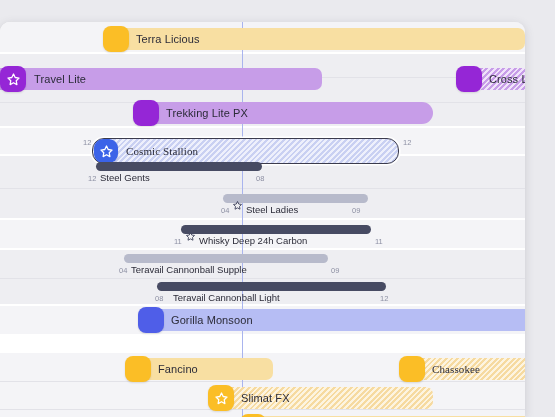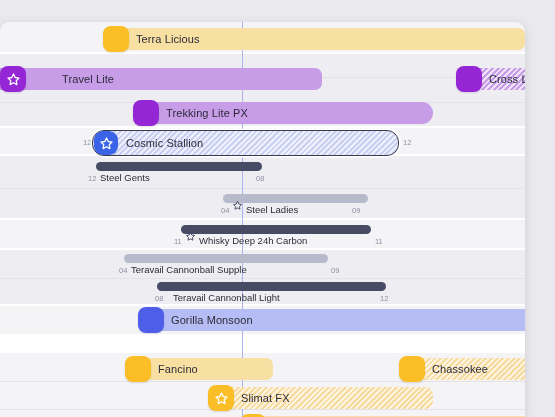--- a/index.html
+++ b/index.html
@@ -140,35 +140,35 @@
         <span class="chip yellow"></span>
         <span class="lbl" style="left:33px;">Terra Licious</span>
       </div>
 
       <div class="bar purple" style="left:-8px;top:46px;width:330px;">
         <span class="chip purple" style="left:8px;">
           <svg class="star" width="15" height="15" viewBox="0 0 24 24" fill="none" stroke="#ffffff" stroke-width="2.1" stroke-linejoin="round">
             <path d="M12 3.2l2.7 5.6 6.1.9-4.4 4.3 1 6.1-5.4-2.9-5.4 2.9 1-6.1L3.2 9.7l6.1-.9z"></path>
           </svg>
         </span>
-        <span class="lbl" style="left:42px;margin-left:28px;">Travel Lite</span>
+        <span class="lbl" style="left:42px;">Travel Lite</span>
       </div>
 
       <div class="bar purple hatch" style="left:456px;top:46px;width:90px;">
         <span class="chip purple"></span>
         <span class="lbl" style="left:33px;">Cross Lite</span>
       </div>
 
       <div class="bar purple" style="left:133px;top:80px;width:300px;border-radius:11px;">
         <span class="chip purple"></span>
         <span class="lbl" style="left:33px;">Trekking Lite PX</span>
       </div>
 
       <span class="tnum" style="left:83px;top:116px;">12</span>
-      <div class="bar selected" style="left:92px;top:108px;width:305px;">
+      <div class="bar selected" style="left:92px;top:116px;width:305px;font-family:Liberation Serif, serif;">
         <span class="chip blue sel" style="left:1px;">
           <svg class="star" width="15" height="15" viewBox="0 0 24 24" fill="none" stroke="#ffffff" stroke-width="2.1" stroke-linejoin="round">
             <path d="M12 3.2l2.7 5.6 6.1.9-4.4 4.3 1 6.1-5.4-2.9-5.4 2.9 1-6.1L3.2 9.7l6.1-.9z"></path>
           </svg>
         </span>
         <span class="lbl" style="left:33px;">Cosmic Stallion</span>
       </div>
       <span class="tnum" style="left:403px;top:116px;">12</span>
 
       <div class="slim dark" style="left:96px;top:140px;width:166px;"></div>
@@ -205,21 +205,21 @@
       <div class="bar blue" style="left:138px;top:287px;width:400px;">
         <span class="chip blue"></span>
         <span class="lbl" style="left:33px;">Gorilla Monsoon</span>
       </div>
 
       <div class="bar yellow" style="left:125px;top:336px;width:148px;">
         <span class="chip yellow"></span>
         <span class="lbl" style="left:33px;">Fancino</span>
       </div>
 
-      <div class="bar yellow hatch" style="left:399px;top:336px;width:146px;">
+      <div class="bar yellow hatch" style="left:399px;top:336px;width:146px;font-family:Liberation Serif, serif;">
         <span class="chip yellow"></span>
         <span class="lbl" style="left:33px;">Chassokee</span>
       </div>
 
       <div class="bar yellow hatch" style="left:208px;top:365px;width:225px;">
         <span class="chip yellow outline">
           <svg class="star" width="15" height="15" viewBox="0 0 24 24" fill="none" stroke="#ffffff" stroke-width="2.1" stroke-linejoin="round">
             <path d="M12 3.2l2.7 5.6 6.1.9-4.4 4.3 1 6.1-5.4-2.9-5.4 2.9 1-6.1L3.2 9.7l6.1-.9z"></path>
           </svg>
         </span>

